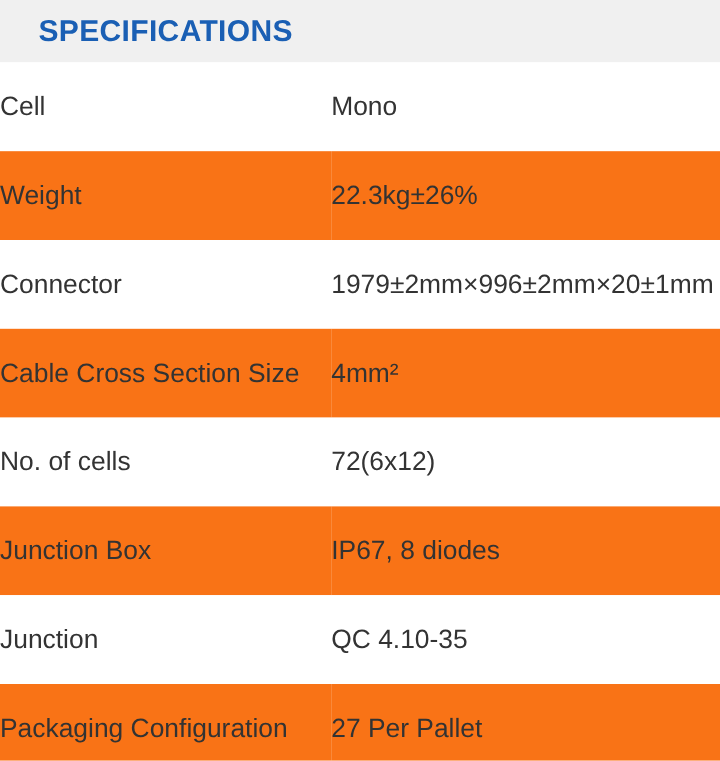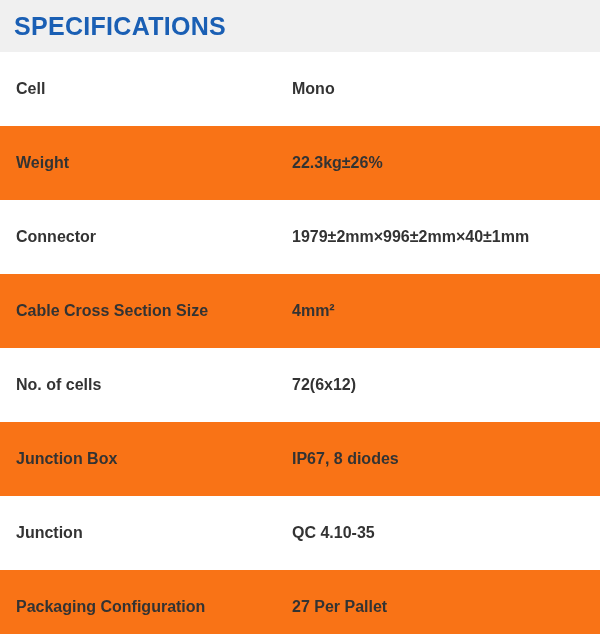--- a/index.html
+++ b/index.html
@@ -18,21 +18,21 @@
     height: 634px;
     box-sizing: border-box;
     background: #ffffff;
     overflow: hidden;
   }
   .spec-title-row {
     height: 52px;
     background: #f0f0f0;
     display: flex;
     align-items: center;
-    padding-left: 14px;
+    padding-left: 32px;
     box-sizing: border-box;
   }
   .spec-title {
     color: #1a5fb4;
     font-size: 25px;
     font-weight: bold;
     letter-spacing: 0.3px;
   }
   .spec-table {
     width: 100%;
@@ -42,25 +42,24 @@
   .spec-table tr {
     height: 74px;
   }
   .spec-table tr.row-odd {
     background: #ffffff;
   }
   .spec-table tr.row-even {
     background: #f97316;
   }
   .spec-table td {
-    font-size: 16px;
+    font-size: 22px;
     color: #333333;
     vertical-align: middle;
-    padding: 16px;
-    font-weight: bold;
+    padding: 0;
   }
   .cell-label {
     width: 276px;
     padding-left: 24px;
     box-sizing: border-box;
     text-align: left;
   }
   .cell-value {
     width: 324px;
     padding-left: 4px;
@@ -81,21 +80,21 @@
       <tr class="row-odd">
         <td class="cell-label">Cell</td>
         <td class="cell-value">Mono</td>
       </tr>
       <tr class="row-even">
         <td class="cell-label">Weight</td>
         <td class="cell-value">22.3kg±26%</td>
       </tr>
       <tr class="row-odd">
         <td class="cell-label">Connector</td>
-        <td class="cell-value">1979±2mm×996±2mm×40±1mm</td>
+        <td class="cell-value">1979±2mm×996±2mm×20±1mm</td>
       </tr>
       <tr class="row-even">
         <td class="cell-label">Cable Cross Section Size</td>
         <td class="cell-value">4mm²</td>
       </tr>
       <tr class="row-odd">
         <td class="cell-label">No. of cells</td>
         <td class="cell-value">72(6x12)</td>
       </tr>
       <tr class="row-even">

